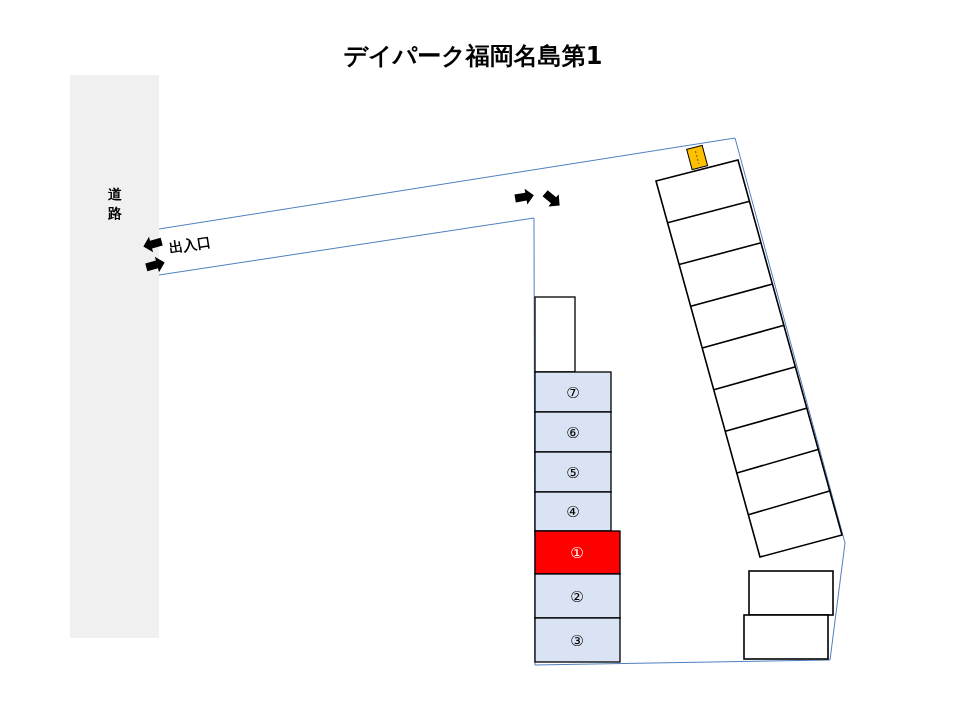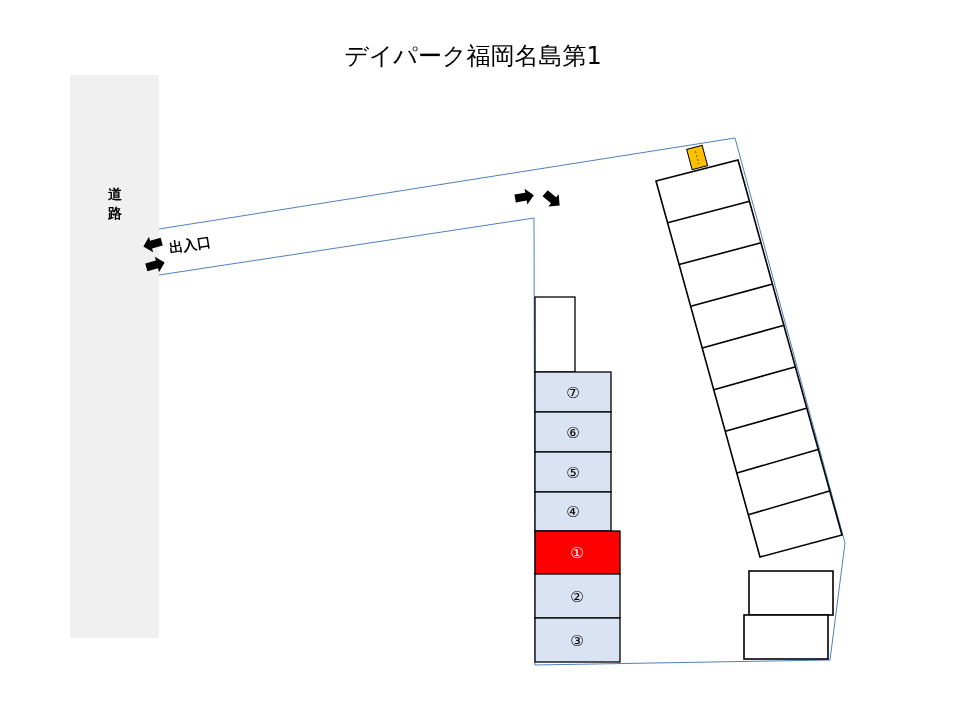--- a/index.html
+++ b/index.html
@@ -1,19 +1,19 @@
 <!DOCTYPE html>
 <html><head>
   <meta charset="utf-8">
   <style>
     html, body { margin: 0; padding: 0; background: #ffffff; }
     body { width: 960px; height: 720px; position: relative; overflow: hidden;
            font-family: "Liberation Sans", "DejaVu Sans", sans-serif; }
     .title { position: absolute; left: 0; top: 40px; width: 946px; text-align: center;
-             font-size: 24px; font-weight: normal; color: #000; font-family: "DejaVu Sans", sans-serif; letter-spacing: 0px; }
+             font-size: 24px; font-weight: bold; color: #000; font-family: "DejaVu Sans", sans-serif; letter-spacing: 0px; }
     .road { position: absolute; left: 70px; top: 75px; width: 89px; height: 563px; background: #f0f0f0; }
     .road-label { position: absolute; left: 108px; top: 185px; width: 20px; font-size: 14px; font-weight: bold;
                   line-height: 19px; color: #000; font-family: "DejaVu Sans", sans-serif; }
     svg.map { position: absolute; left: 0; top: 0; }
     .slot-num { font-size: 15px; fill: #000; font-family: "DejaVu Sans", sans-serif; }
     .slot-num.active { fill: #ffffff; }
     .entrance-label { position: absolute; left: 168px; top: 240px; font-size: 14px; font-weight: bold;
                       font-family: "DejaVu Sans", sans-serif; transform: rotate(-9deg); transform-origin: left top; }
   </style>
 </head>

